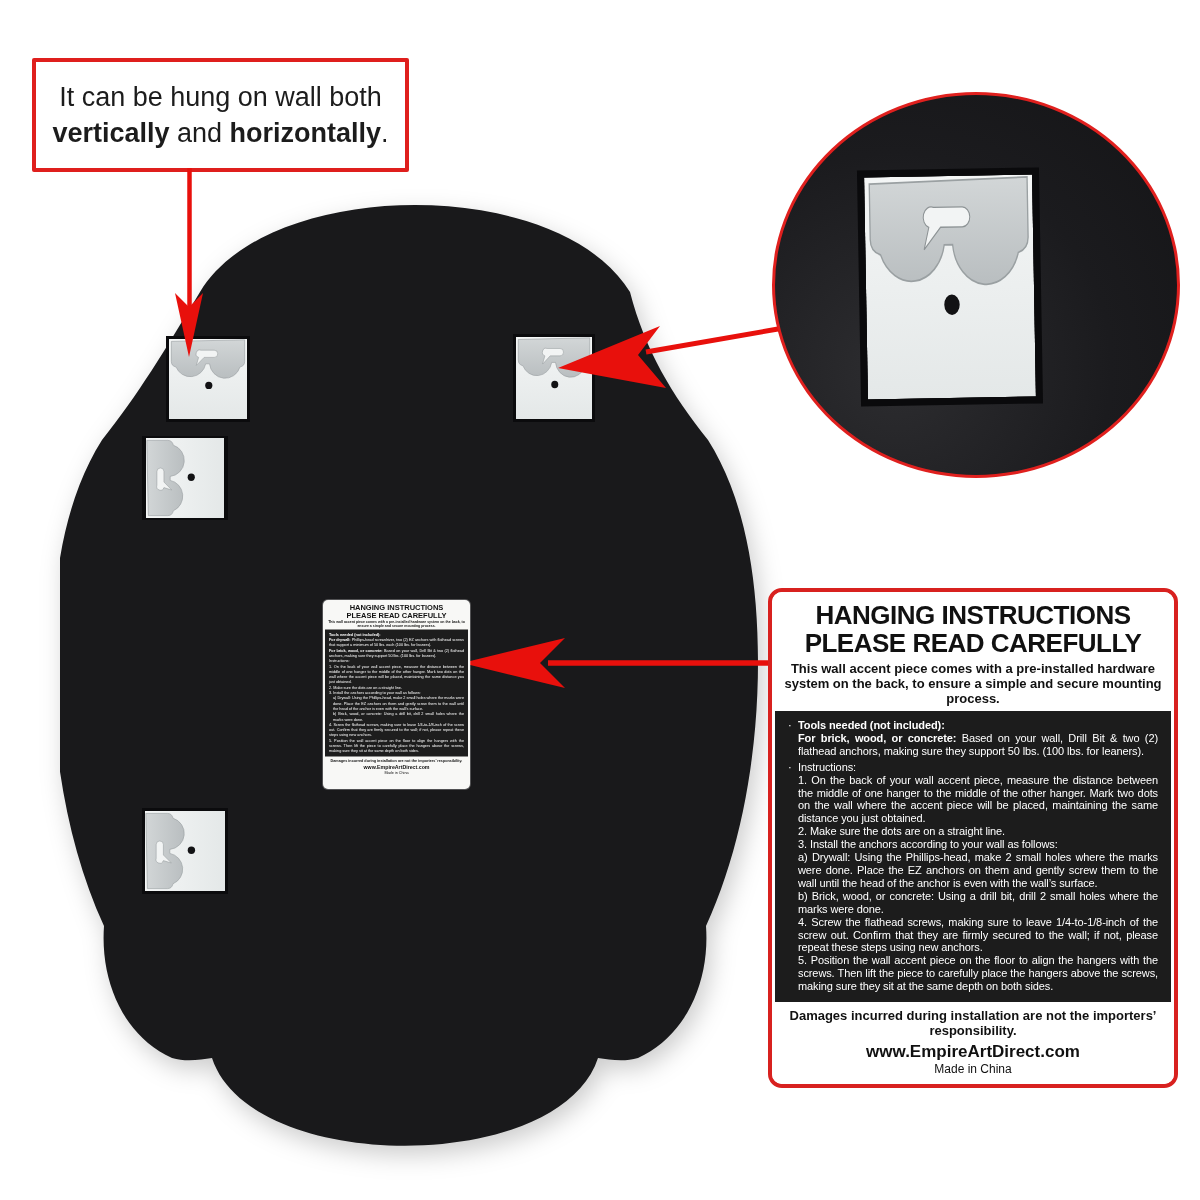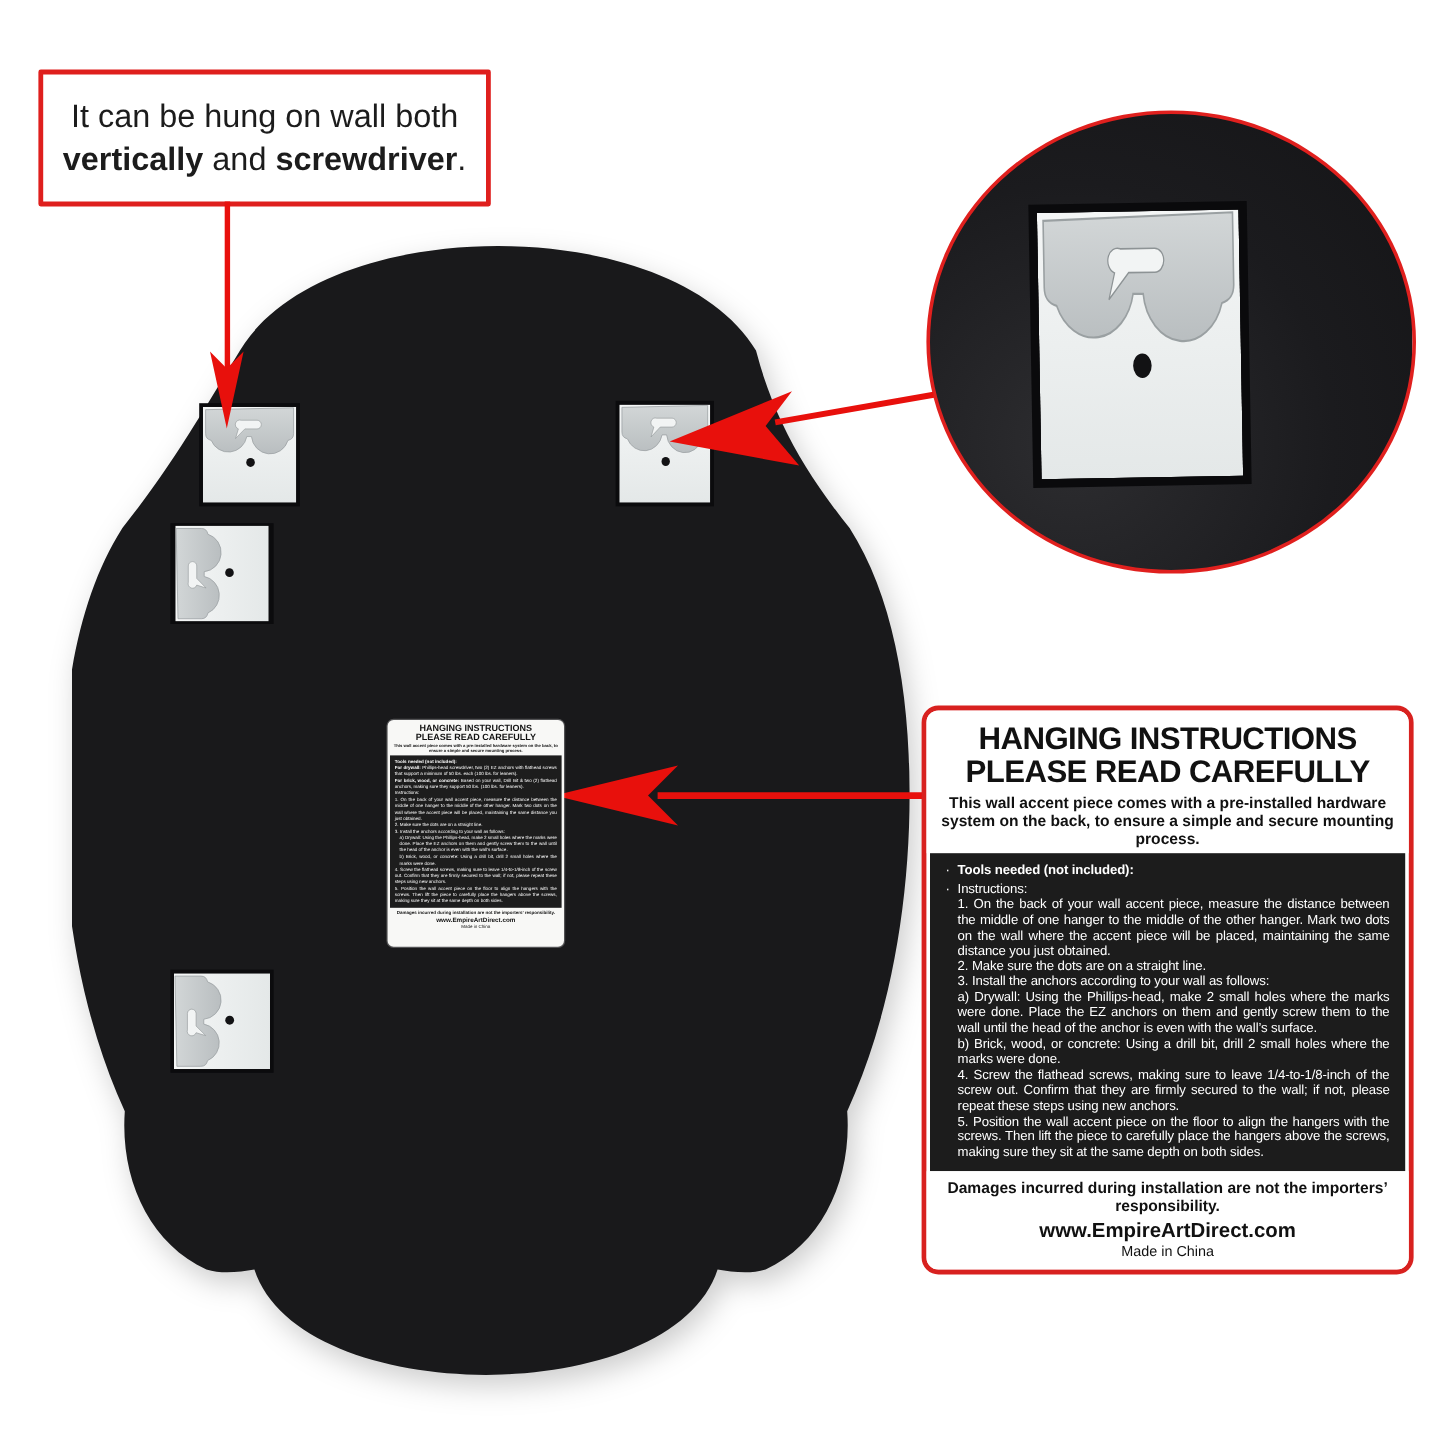--- a/index.html
+++ b/index.html
@@ -123,21 +123,21 @@
       </svg>
   </div>
   <div class="hanger rot" style="left:142px;top:808px;">
     <svg width="80" height="80" viewBox="0 0 100 100" preserveAspectRatio="none">
         <use href="#hgr"></use>
       </svg>
   </div>
 
   <div id="callout">
     <div><span>It can be hung on wall both</span></div>
-    <div><b>vertically</b><span> and </span><b>screwdriver</b><span>.</span></div>
+    <div><b>vertically</b><span> and </span><b>horizontally</b><span>.</span></div>
   </div>
 
   <div id="inset">
     <div class="recess">
       <svg width="168" height="222" viewBox="0 0 100 100" preserveAspectRatio="none">
           <use href="#hgr"></use>
         </svg>
     </div>
   </div>
 
@@ -157,20 +157,21 @@
   </svg>
 
   <div id="panel">
     <div class="hdr">
       <div class="t">HANGING INSTRUCTIONS</div>
       <div class="t">PLEASE READ CAREFULLY</div>
       <div class="s">This wall accent piece comes with a pre-installed hardware system on the back, to ensure a simple and secure mounting process.</div>
     </div>
     <div class="blk">
       <p class="bull"><span class="bu">·</span><b>Tools needed (not included):</b></p>
+      <p class="bull"><b>For brick, wood, or concrete:</b> <span>Based on your wall, Drill Bit &amp; two (2) flathead anchors, making sure they support 50 lbs. (100 lbs. for leaners).</span></p>
       <p class="bull sp"><span class="bu">·</span><span>Instructions:</span></p>
       <p class="bull">1. On the back of your wall accent piece, measure the distance between the middle of one hanger to the middle of the other hanger. Mark two dots on the wall where the accent piece will be placed, maintaining the same distance you just obtained.</p>
       <p class="bull">2. Make sure the dots are on a straight line.</p>
       <p class="bull">3. Install the anchors according to your wall as follows:</p>
       <p class="bull ind">a) Drywall:  Using the Phillips-head, make 2 small holes where the marks were done. Place the EZ anchors on them and gently screw them to the wall until the head of the anchor is even with the wall’s surface.</p>
       <p class="bull ind">b) Brick, wood, or concrete: Using a drill bit, drill 2 small holes where the marks were done.</p>
       <p class="bull">4. Screw the flathead screws, making sure to leave 1/4-to-1/8-inch of the screw out. Confirm that they are firmly secured to the wall; if not, please repeat these steps using new anchors.</p>
       <p class="bull">5. Position the wall accent piece on the floor to align the hangers with the screws. Then lift the piece to carefully place the hangers above the screws, making sure they sit at the same depth on both sides.</p>
     </div>
     <div class="ftr">

